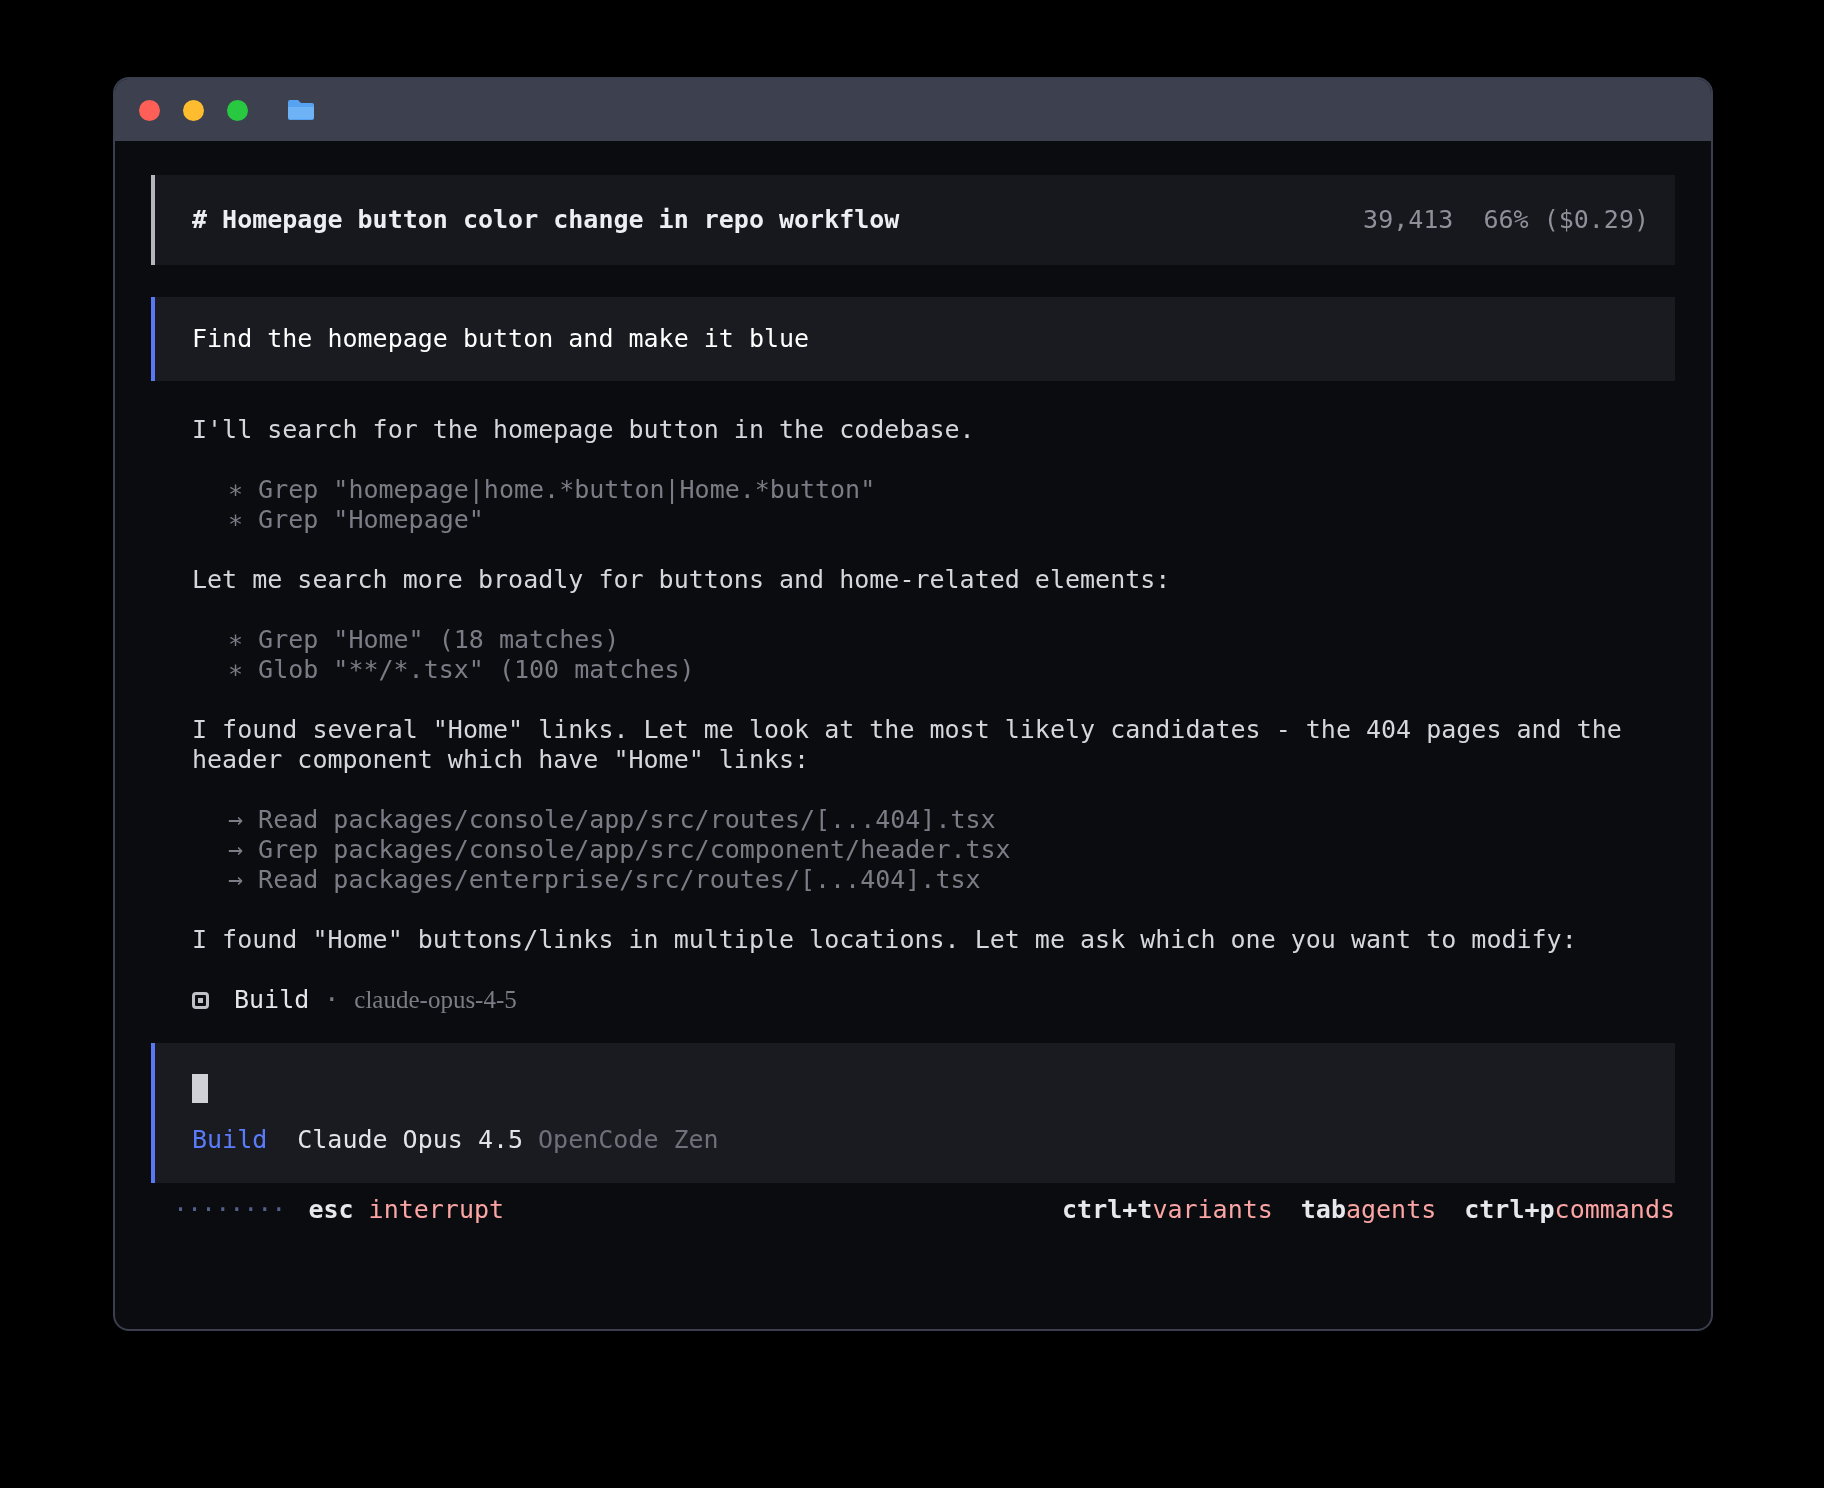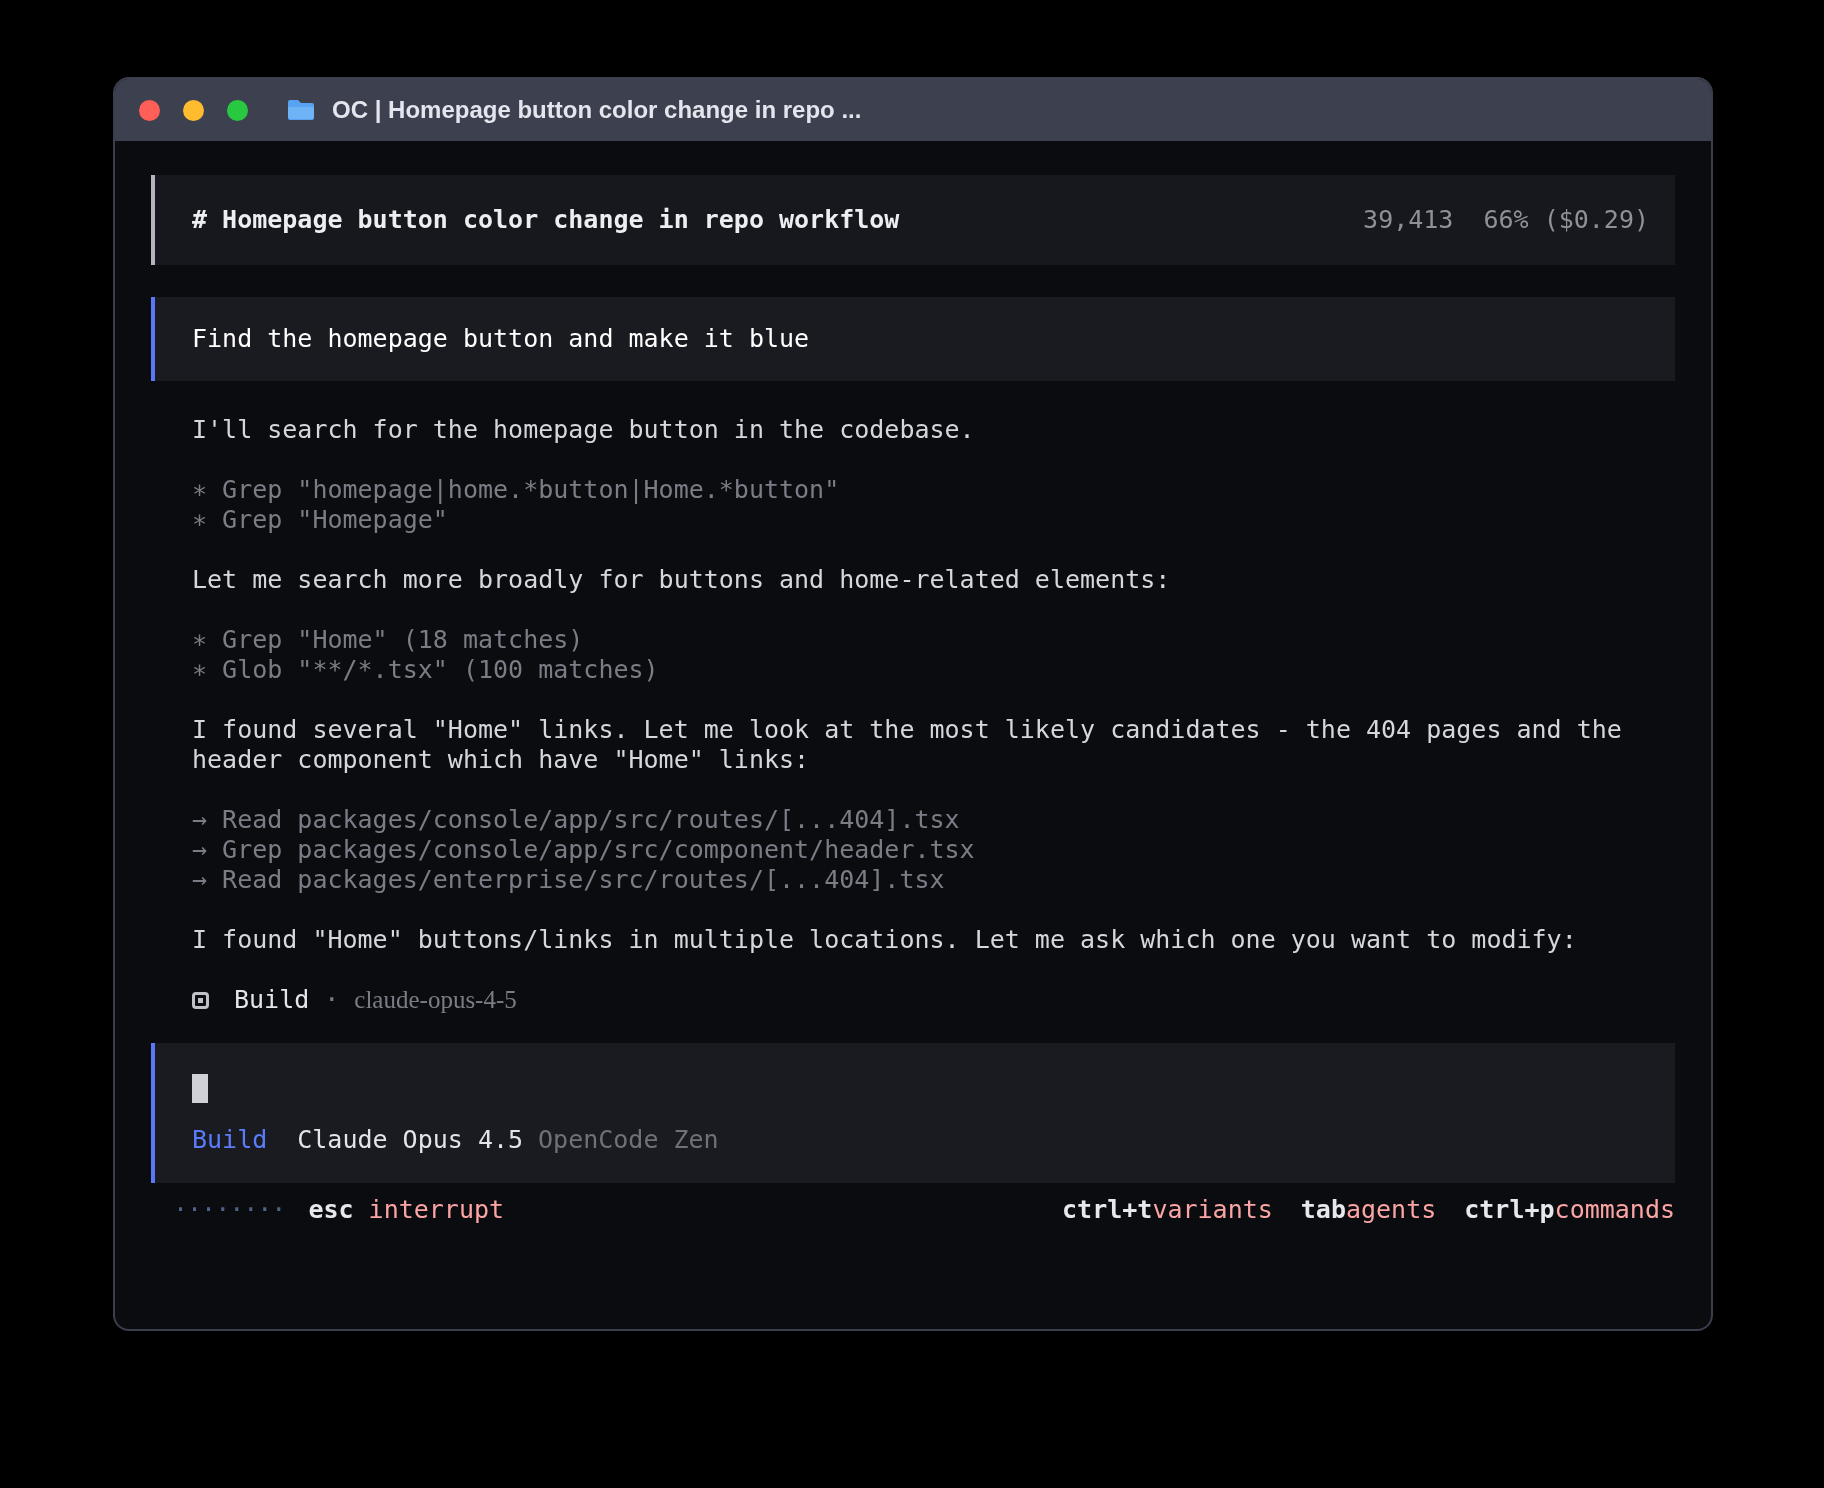--- a/index.html
+++ b/index.html
@@ -71,21 +71,21 @@
     background: #1a1b21;
     border-left: 4px solid #5878f6;
     padding: 27px 37px;
     color: #ffffff;
   }
 
   .convo { margin-top: 34px; padding-left: 41px; }
   .block { margin-bottom: 30px; }
   .block .line { min-height: 30px; }
   .block.assistant .line, .block.status .line { color: #d6d7dc; }
-  .block.tool .line { color: #7b7c86; }
+  .block.tool .line { color: #7b7c86; margin-left: 36px; }
 
   .agent-line { display: flex; align-items: center; height: 30px; }
   .agent-icon {
     width: 17px; height: 17px;
     border: 3px solid #bfc0c8;
     border-radius: 4px;
     position: relative;
     margin-right: 25px;
     flex: 0 0 auto;
   }
@@ -139,21 +139,20 @@
       <span class="tl red"></span>
       <span class="tl yellow"></span>
       <span class="tl green"></span>
     </div>
     <span class="folder-icon">
       <svg width="30" height="24" viewBox="0 0 30 24">
         <path d="M2 4 q0-2 2-2 h8 l3 3 h11 q2 0 2 2 v13 q0 2 -2 2 H4 q-2 0 -2 -2 z" fill="#57a3f2"></path>
         <path d="M2 9 h26 v10 q0 2 -2 2 H4 q-2 0 -2 -2 z" fill="#6fb3f7"></path>
       </svg>
     </span>
-    <span class="win-title">OC | Homepage button color change in repo ...</span>
   </div>
 
   <div class="content">
 
     <div class="session-header">
       <span class="sh-title"># Homepage button color change in repo workflow</span>
       <span class="sh-meta">
         <span>39,413</span>
         <span>66% ($0.29)</span>
       </span>

